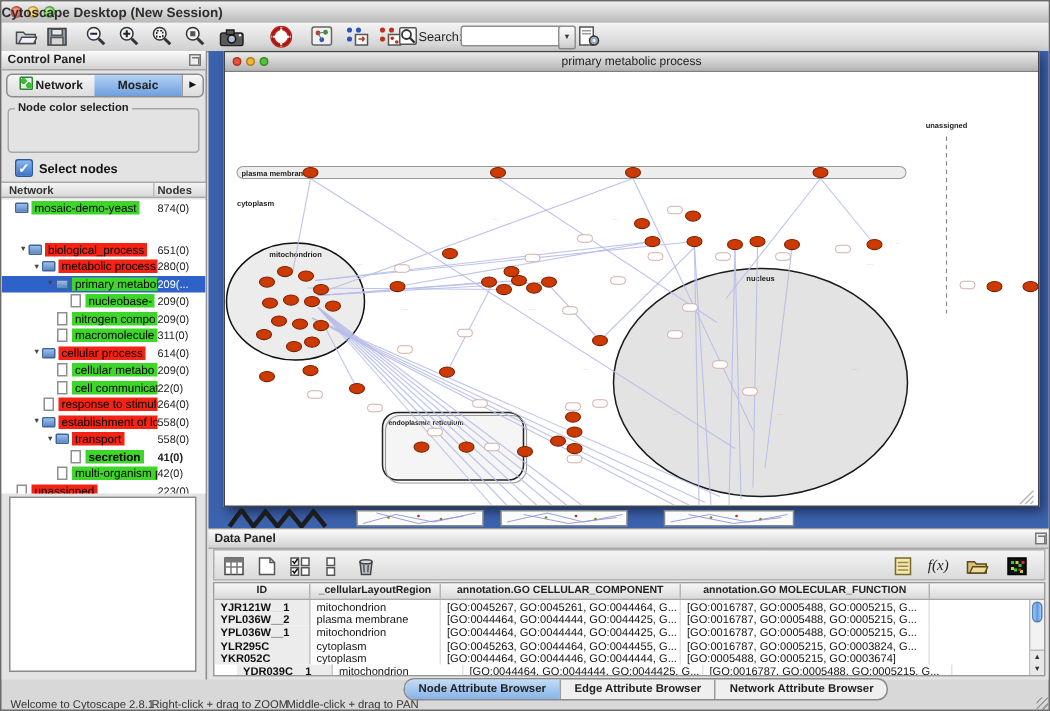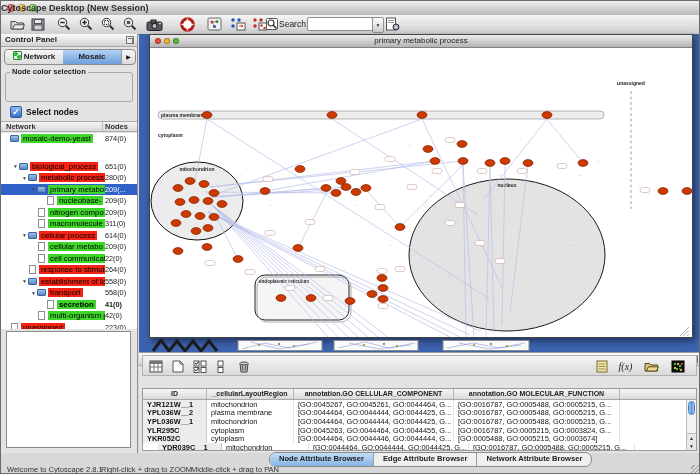--- a/index.html
+++ b/index.html
@@ -66,21 +66,21 @@
   .netwin{position:absolute;left:10px;top:0;width:544px;height:304px;background:#fff;border:1px solid #444;
           box-sizing:border-box;box-shadow:2px 3px 7px rgba(0,0,20,.5);}
   .netwin-title{position:relative;height:12px;background:linear-gradient(#ebebeb,#b4b4b4);border-bottom:1px solid #808080;}
   .ntl{position:absolute;top:3px;width:6px;height:6px;border-radius:50%;border:1px solid rgba(0,0,0,.3);box-sizing:border-box;}
   .ntl.red{left:5px;background:#ee4d3a;}  .ntl.yel{left:14px;background:#f5b730;}  .ntl.grn{left:23px;background:#53c234;}
   .netwin-text{position:absolute;left:0;right:0;text-align:center;font-size:8px;font-weight:normal;color:#222;line-height:12px;}
   .netcanvas{position:absolute;left:0;top:12px;}
   .behind{position:absolute;left:0;top:305px;}
   
   .dpanel{position:absolute;left:138px;top:351px;width:562px;height:101px;background:#e3e3e3;border-top:1px solid #9a9a9a;box-sizing:border-box;}
-  .dtoolbar{position:absolute;top:2px;left:3px;width:555px;height:21px;border:1px solid #b2b2b2;
+  .dtoolbar{position:absolute;top:13px;left:3px;width:555px;height:21px;border:1px solid #b2b2b2;
             background:linear-gradient(#f4f4f4,#dadada);box-sizing:border-box;}
   .dbtn{position:absolute;top:2px;width:17px;height:16px;display:flex;align-items:center;justify-content:center;}
   .dtable{position:absolute;top:35px;left:3px;width:555px;height:63px;background:#fff;border:1px solid #9a9a9a;box-sizing:border-box;overflow:hidden;}
   .dthead{display:flex;height:11px;background:linear-gradient(#f6f6f6,#dadada);border-bottom:1px solid #a8a8a8;box-sizing:border-box;}
   .dthead div{font-size:7px;font-weight:bold;color:#222;text-align:center;line-height:10px;border-right:1px solid #b5b5b5;
               overflow:hidden;white-space:nowrap;box-sizing:border-box;}
   .dtrow{display:flex;height:8.6px;align-items:center;}
   .dtrow div{font-size:7.4px;color:#111;white-space:nowrap;overflow:hidden;padding-left:4px;box-sizing:border-box;border-right:1px solid #e2e2e2;}
   .dtrow .idc{background:#ececec;font-weight:bold;border-right:1px solid #c8c8c8;}
   .dscroll{position:absolute;right:0;top:11px;bottom:0;width:10px;background:#f2f2f2;border-left:1px solid #bdbdbd;box-sizing:border-box;}

